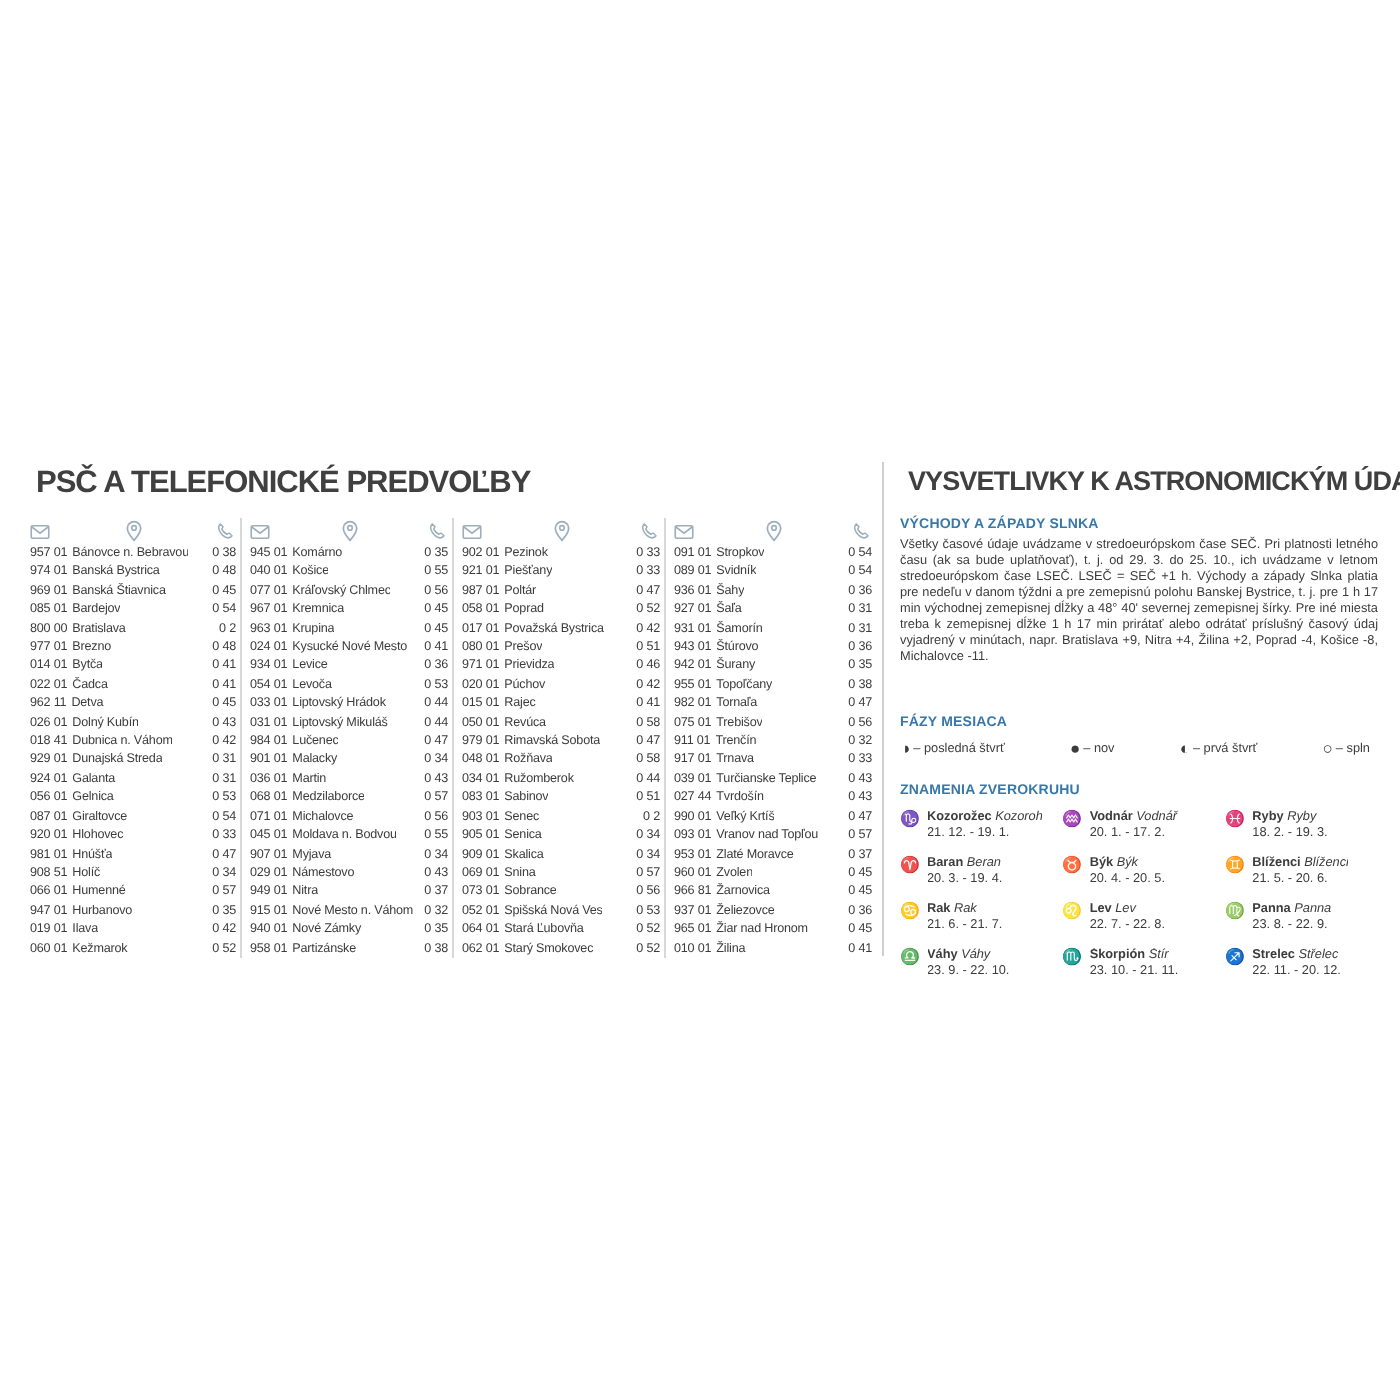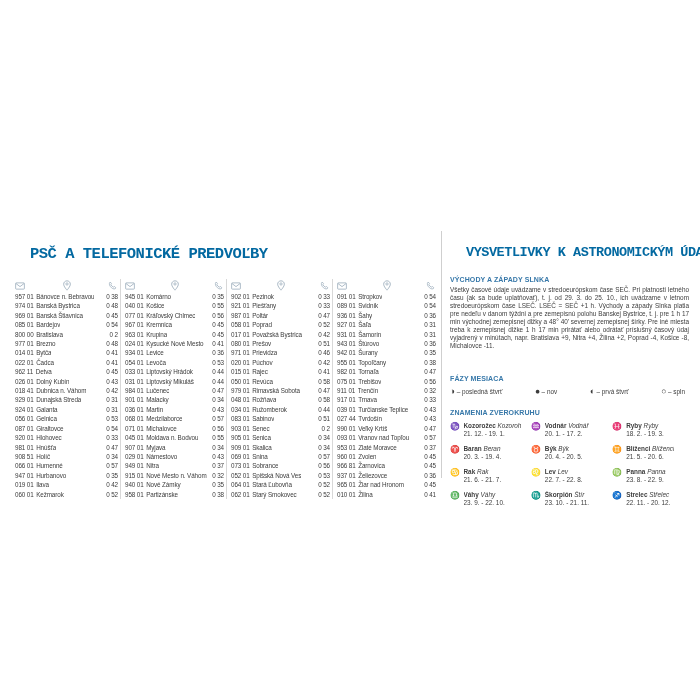--- a/index.html
+++ b/index.html
@@ -1,22 +1,22 @@
 <!DOCTYPE html>
 <html><head>
 <meta charset="utf-8">
 <style>
   html,body{margin:0;padding:0;background:#ffffff;}
   .canvas{position:relative;width:700px;height:700px;background:#ffffff;overflow:hidden;
           font-family:"Liberation Sans", sans-serif;color:#3c3c3c;}
 
   
   .left-page{position:absolute;left:14px;top:229px;width:424px;}
-  .sec-title{margin:16px;font-size:15.5px;font-weight:bold;color:#0369a1;
-             letter-spacing:-0.5px;white-space:nowrap;font-family:Liberation Mono, monospace;}
+  .sec-title{margin:4px;font-size:15.5px;font-weight:bold;color:#404040;
+             letter-spacing:-0.5px;white-space:nowrap;}
   .ptable{display:grid;grid-template-columns:1fr 1fr 1fr 1fr;margin-top:8px;}
   .pcol{padding:0 2px 0 1px;min-width:0;}
   .pcol + .pcol{border-left:1px solid #d8d8d8;padding-left:4px;}
   .icon-row{display:flex;justify-content:space-between;align-items:center;
             height:13px;color:#9daebc;padding-right:1px;}
   .icon-row svg{display:block;}
   .prow{display:flex;align-items:baseline;font-size:6.3px;line-height:9.4px;
         letter-spacing:-0.1px;white-space:nowrap;min-width:0;}
   .pcode{flex-shrink:0;margin-right:2.5px;}
   .pname{overflow:hidden;min-width:0;}

